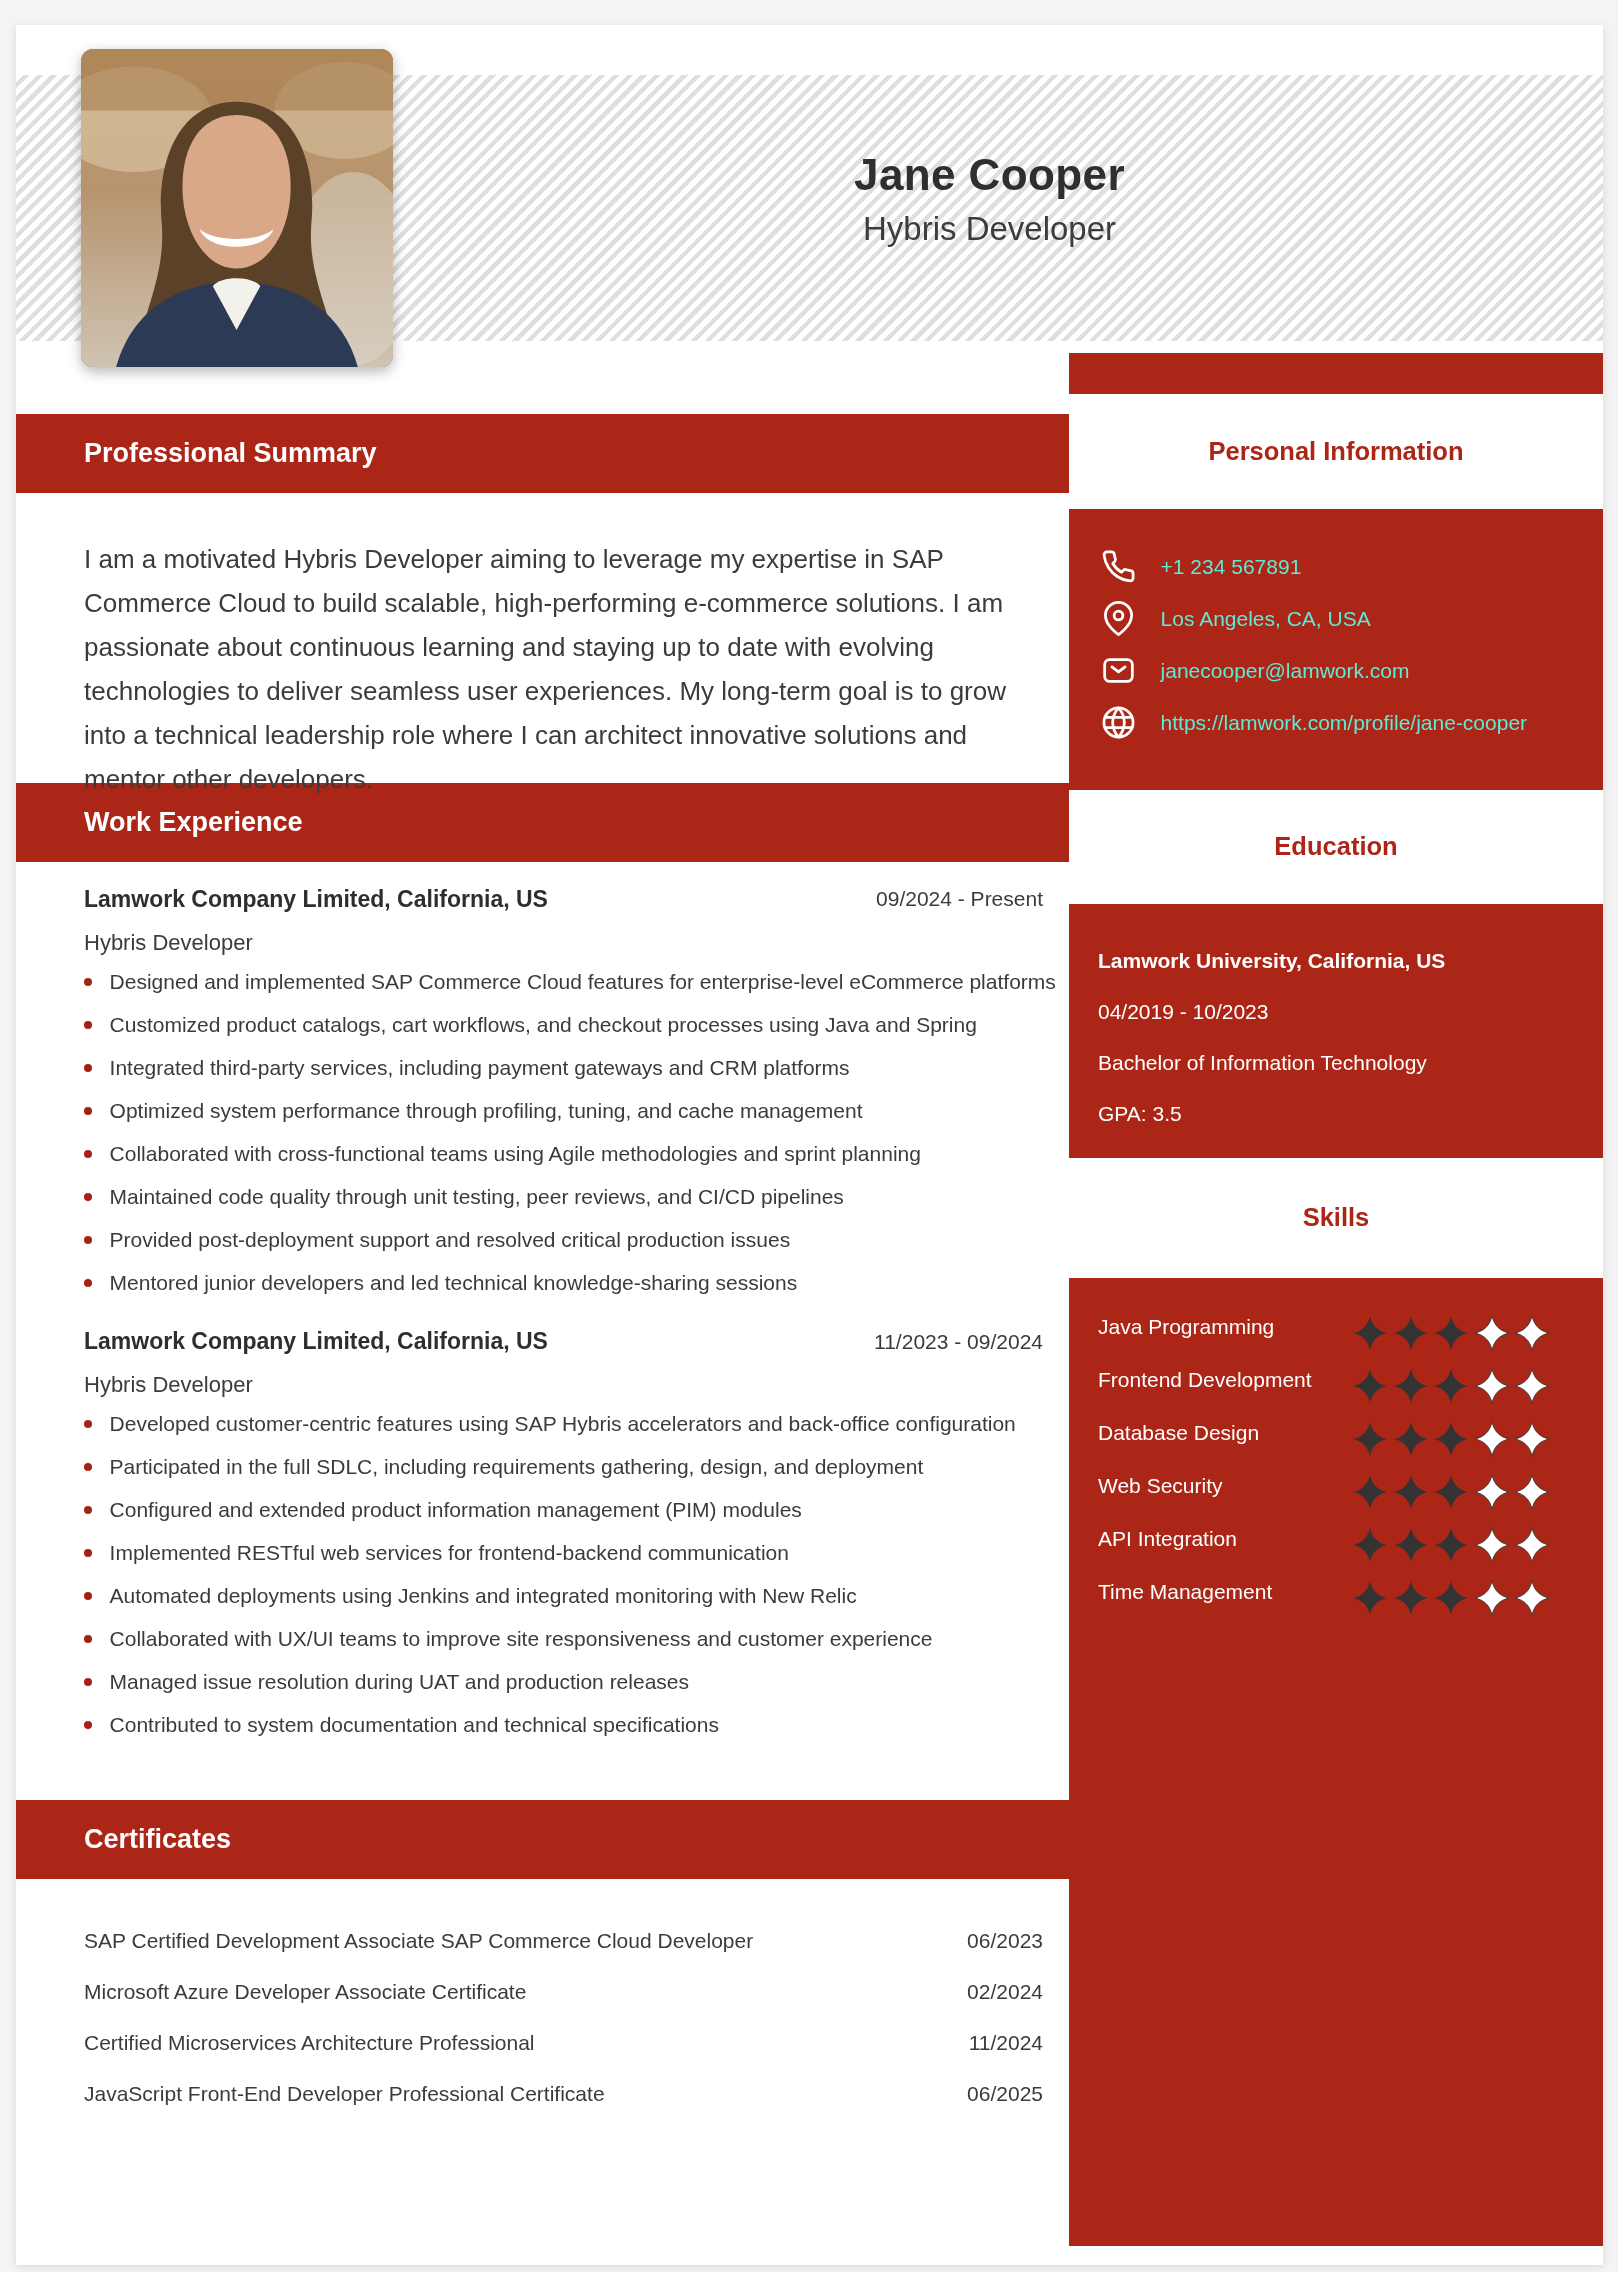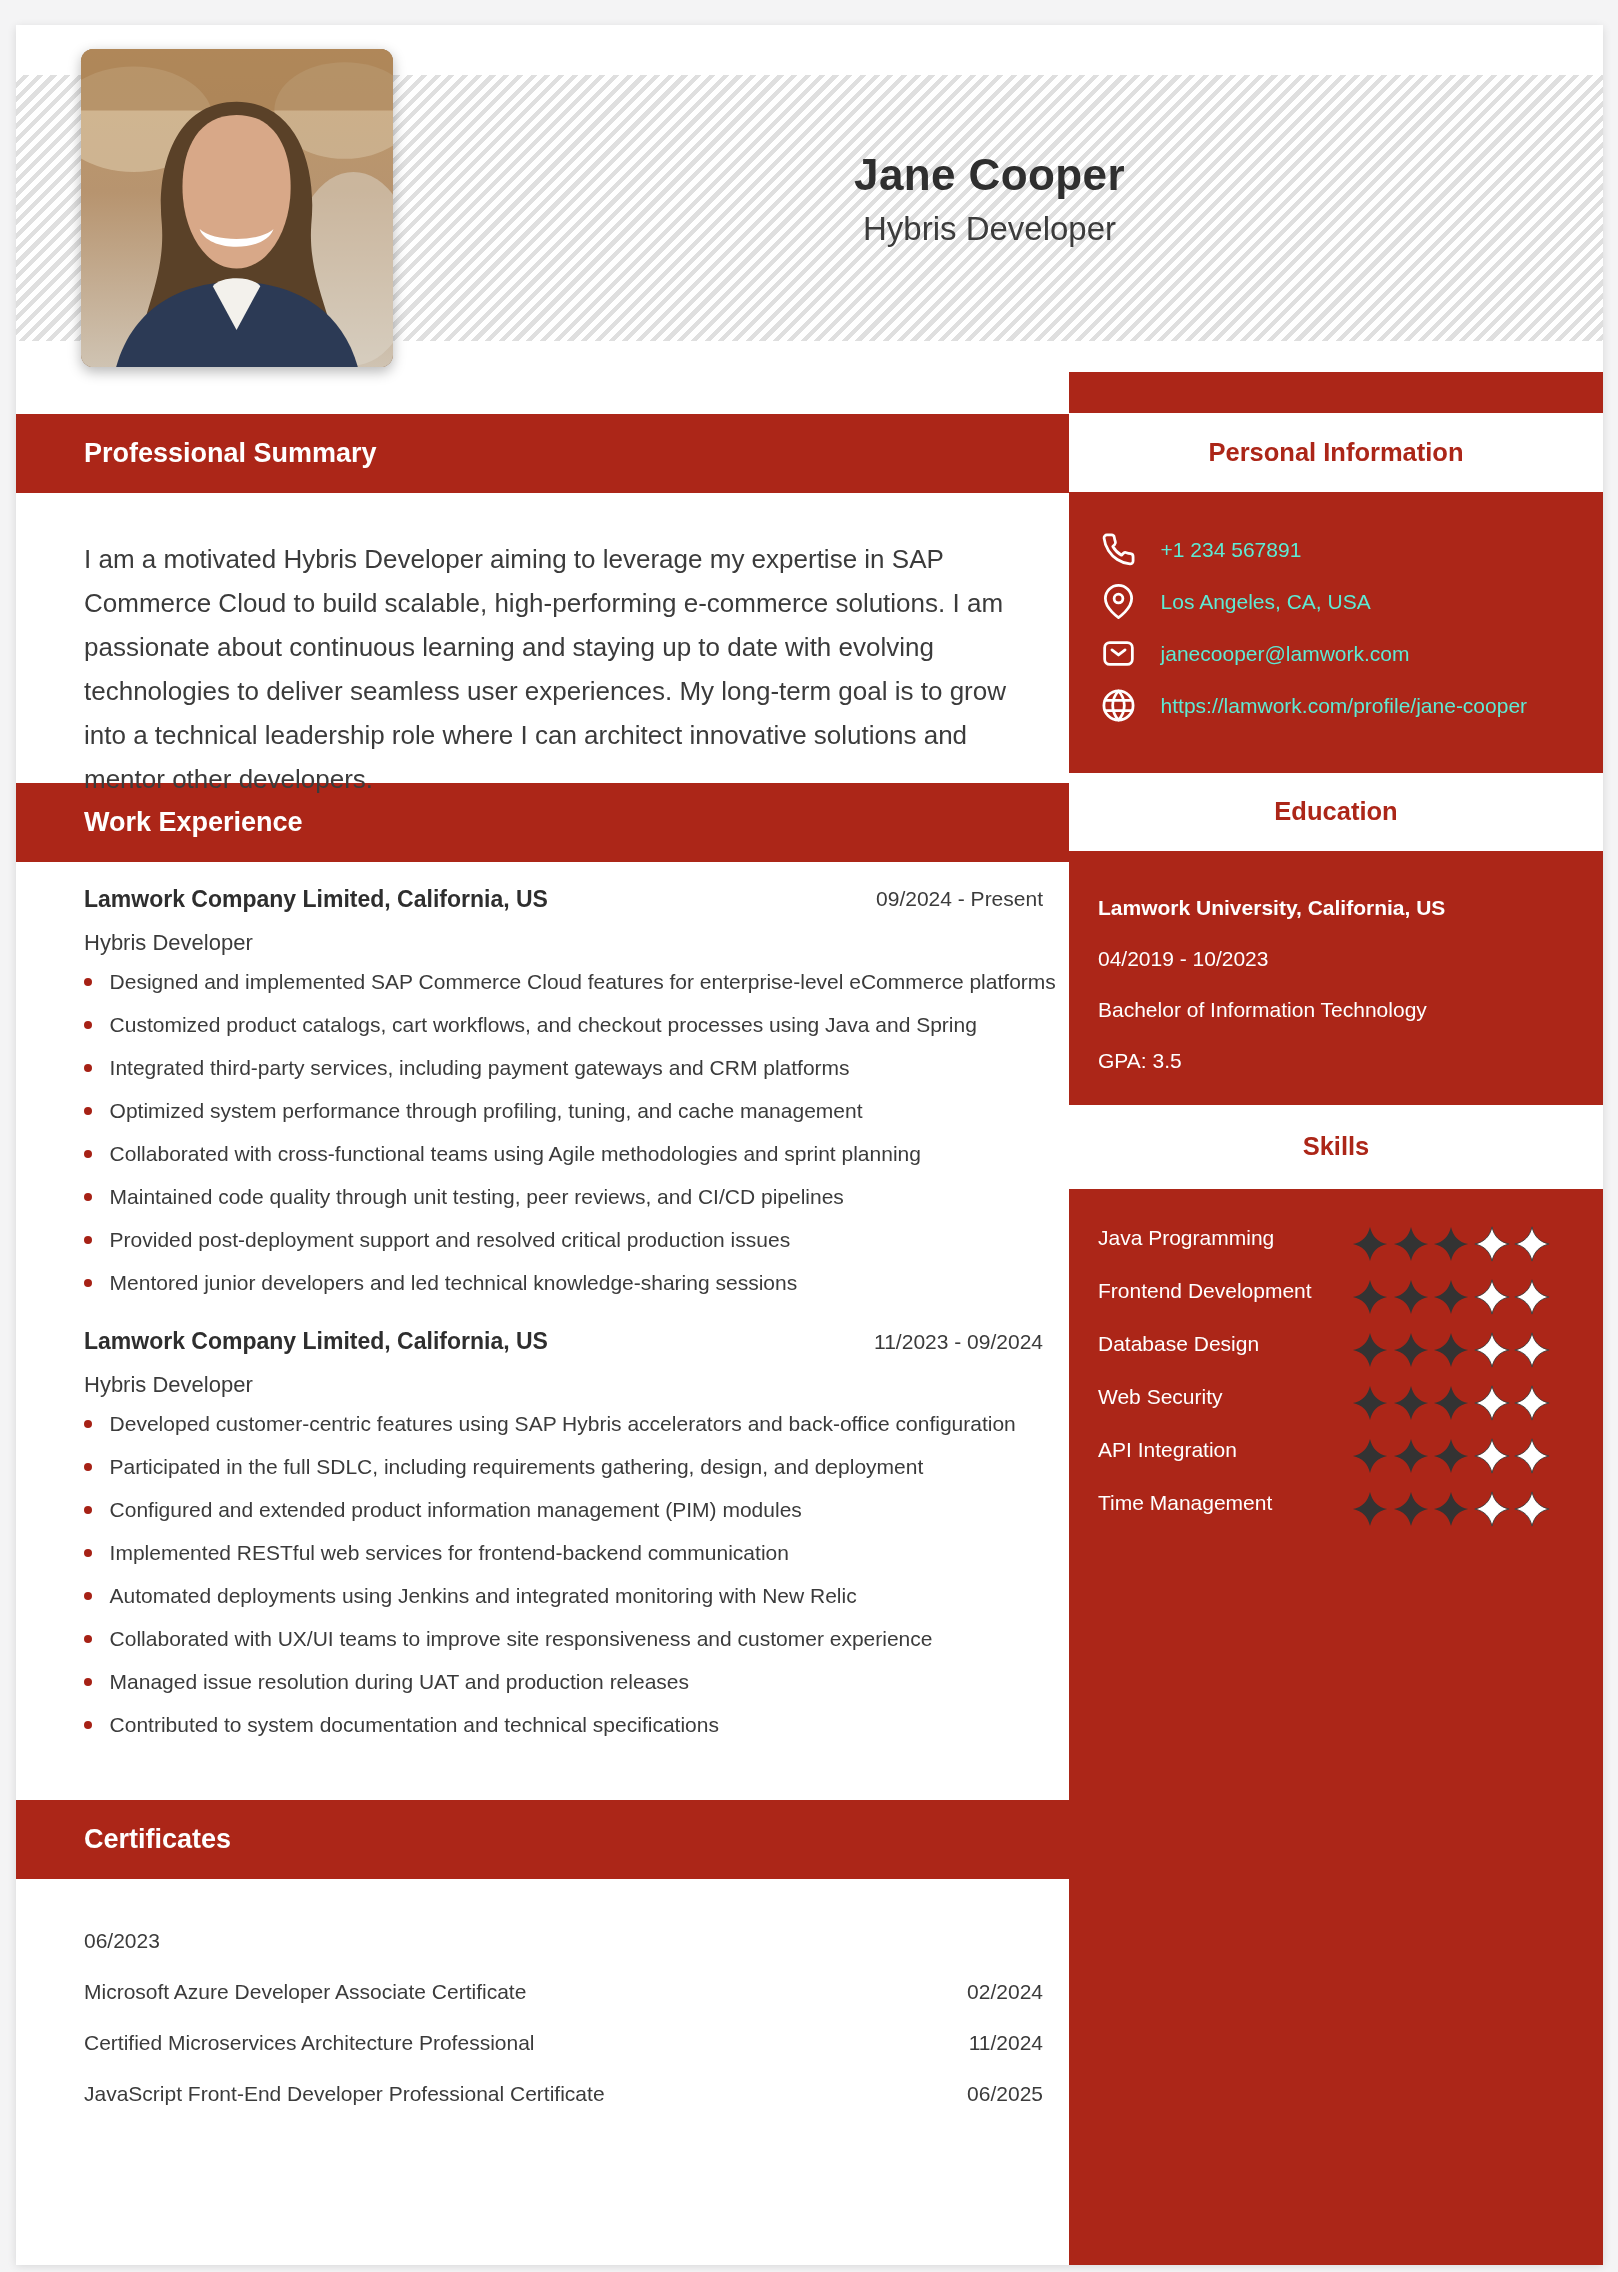--- a/index.html
+++ b/index.html
@@ -70,22 +70,22 @@
   }
   .cert-banner{margin-top:53px;}
   .cert-list{margin-top:37px;}
   .cert-row{
     display:flex;justify-content:space-between;align-items:center;
     height:51px;padding:0 26px 0 68px;
     font-size:21px;color:var(--text);
   }
   
   .sidebar{
-    position:absolute;left:1053px;top:347px;width:534px;height:1893px;
-    display:flex;flex-direction:column;
+    position:absolute;left:1053px;top:328px;width:534px;height:1893px;
+    display:flex;flex-direction:column;gap:18px;
   }
   .sb-strip{height:41px;background:var(--red);}
   .sb-heading{
     background:#ffffff;display:flex;align-items:center;justify-content:center;
     color:var(--red);font-size:25.5px;font-weight:bold;
   }
   .sb-heading.h-personal{height:79px;}
   .sb-heading.h-education{height:78px;}
   .sb-heading.h-skills{height:84px;}
   .sb-block{background:var(--red);color:#ffffff;}
@@ -201,20 +201,21 @@
           <li>Contributed to system documentation and technical specifications</li>
         </ul>
     </div>
 
     <div class="banner cert-banner">
       <span>Certificates</span>
     </div>
     <div class="cert-list">
 
         <div class="cert-row">
+          <span>SAP Certified Development Associate SAP Commerce Cloud Developer</span>
           <span>06/2023</span>
         </div>
 
         <div class="cert-row">
           <span>Microsoft Azure Developer Associate Certificate</span>
           <span>02/2024</span>
         </div>
 
         <div class="cert-row">
           <span>Certified Microservices Architecture Professional</span>

